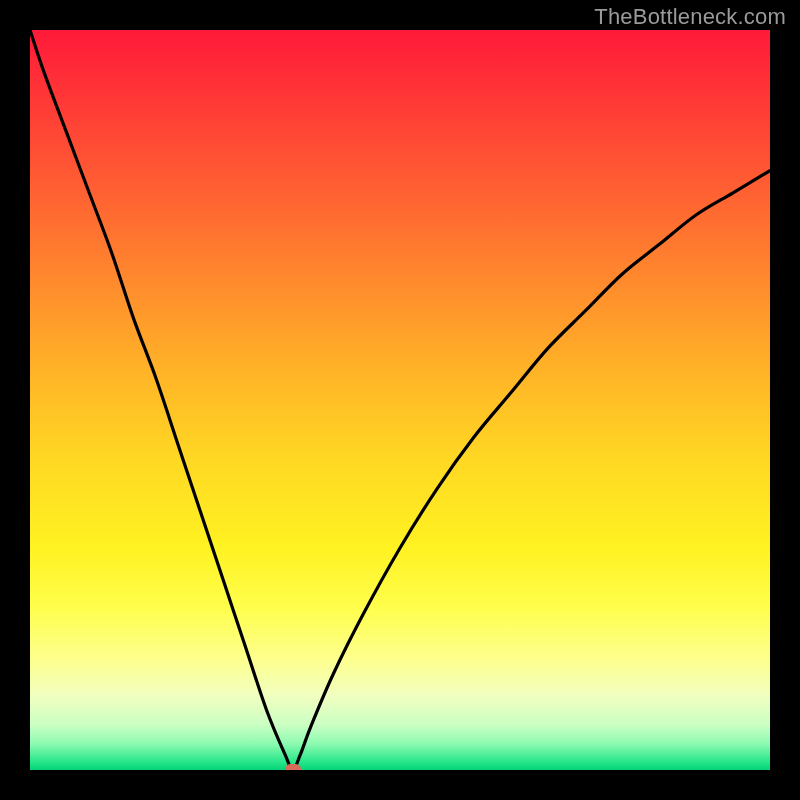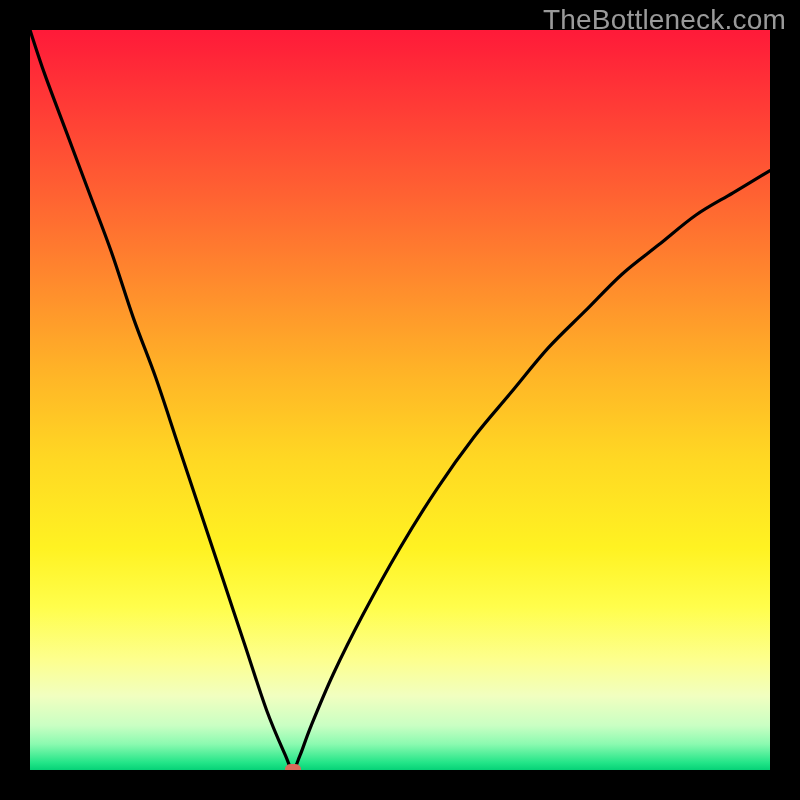--- a/index.html
+++ b/index.html
@@ -65,21 +65,21 @@
     height: 12px;
     background: #d96b5a;
     border-radius: 6px / 5px;
     transform: translate(-50%, -50%);
   }
   .watermark {
     position: absolute;
     top: 4px;
     right: 14px;
     color: #9a9a9a;
-    font-size: 28px;
+    font-size: 22px;
     font-weight: 500;
     letter-spacing: 0.2px;
   }
 </style>
 </head>
 <body>
 
 <div class="frame">
 
   <div class="plot-area">

